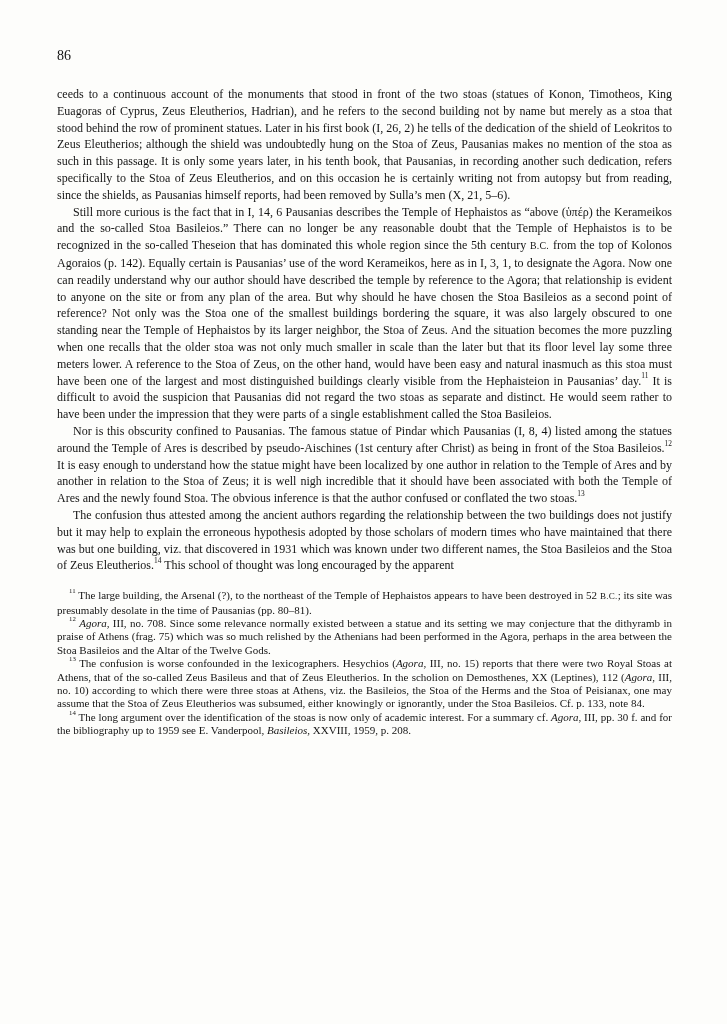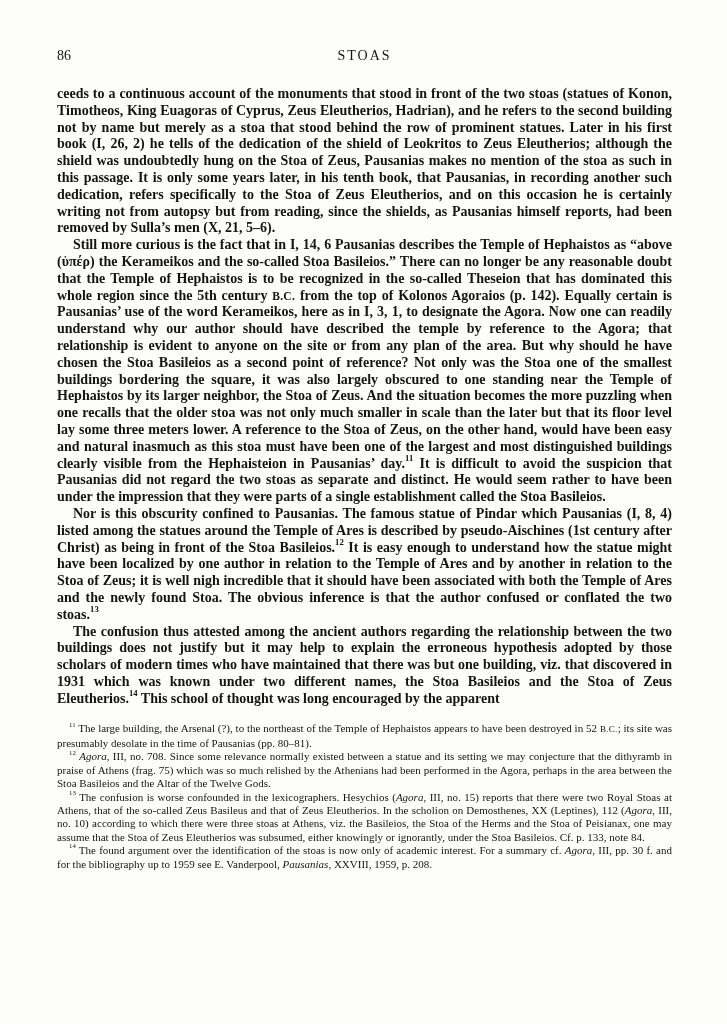--- a/index.html
+++ b/index.html
@@ -27,24 +27,23 @@
   }
   .running-title {
     position: absolute;
     left: 0;
     right: 0;
     top: 0;
     text-align: center;
     letter-spacing: 2px;
   }
   .body-text {
-    font-size: 14px;
+    font-size: 12px;
     line-height: 16.8px;
     text-align: justify;
-    font-weight: bold;
   }
   .para { margin: 0; }
   .para.indent { text-indent: 16px; }
   sup {
     font-size: 0.62em;
     line-height: 0;
     position: relative;
     top: -0.15em;
     vertical-align: super;
     margin-top: 23px;
@@ -61,30 +60,29 @@
   }
   .footnote { margin: 0; text-indent: 12px; }
 </style>
 </head>
 <body>
 
 <div class="page">
 
   <header class="page-header">
     <span class="page-number">86</span>
-    <span class="running-title">STOAS</span>
   </header>
 
   <main class="body-text">
     <p class="para"><span>ceeds to a continuous account of the monuments that stood in front of the two stoas (statues of Konon, Timotheos, King Euagoras of Cyprus, Zeus Eleutherios, Hadrian), and he refers to the second building not by name but merely as a stoa that stood behind the row of prominent statues. Later in his first book (I, 26, 2) he tells of the dedication of the shield of Leokritos to Zeus Eleutherios; although the shield was undoubtedly hung on the Stoa of Zeus, Pausanias makes no mention of the stoa as such in this passage. It is only some years later, in his tenth book, that Pausanias, in recording another such dedication, refers specifically to the Stoa of Zeus Eleutherios, and on this occasion he is certainly writing not from autopsy but from reading, since the shields, as Pausanias himself reports, had been removed by Sulla’s men (X, 21, 5–6).</span></p>
     <p class="para indent"><span>Still more curious is the fact that in I, 14, 6 Pausanias describes the Temple of Hephaistos as “above (ὑπέρ) the Kerameikos and the so-called Stoa Basileios.” There can no longer be any reasonable doubt that the Temple of Hephaistos is to be recognized in the so-called Theseion that has dominated this whole region since the 5th century </span><span class="sc">B.C.</span><span> from the top of Kolonos Agoraios (p. 142). Equally certain is Pausanias’ use of the word Kerameikos, here as in I, 3, 1, to designate the Agora. Now one can readily understand why our author should have described the temple by reference to the Agora; that relationship is evident to anyone on the site or from any plan of the area. But why should he have chosen the Stoa Basileios as a second point of reference? Not only was the Stoa one of the smallest buildings bordering the square, it was also largely obscured to one standing near the Temple of Hephaistos by its larger neighbor, the Stoa of Zeus. And the situation becomes the more puzzling when one recalls that the older stoa was not only much smaller in scale than the later but that its floor level lay some three meters lower. A reference to the Stoa of Zeus, on the other hand, would have been easy and natural inasmuch as this stoa must have been one of the largest and most distinguished buildings clearly visible from the Hephaisteion in Pausanias’ day.</span><sup>11</sup><span> It is difficult to avoid the suspicion that Pausanias did not regard the two stoas as separate and distinct. He would seem rather to have been under the impression that they were parts of a single establishment called the Stoa Basileios.</span></p>
     <p class="para indent"><span>Nor is this obscurity confined to Pausanias. The famous statue of Pindar which Pausanias (I, 8, 4) listed among the statues around the Temple of Ares is described by pseudo-Aischines (1st century after Christ) as being in front of the Stoa Basileios.</span><sup>12</sup><span> It is easy enough to understand how the statue might have been localized by one author in relation to the Temple of Ares and by another in relation to the Stoa of Zeus; it is well nigh incredible that it should have been associated with both the Temple of Ares and the newly found Stoa. The obvious inference is that the author confused or conflated the two stoas.</span><sup>13</sup></p>
     <p class="para indent"><span>The confusion thus attested among the ancient authors regarding the relationship between the two buildings does not justify but it may help to explain the erroneous hypothesis adopted by those scholars of modern times who have maintained that there was but one building, viz. that discovered in 1931 which was known under two different names, the Stoa Basileios and the Stoa of Zeus Eleutherios.</span><sup>14</sup><span> This school of thought was long encouraged by the apparent</span></p>
   </main>
 
   <section class="footnotes">
     <p class="footnote"><sup>11</sup><span> The large building, the Arsenal (?), to the northeast of the Temple of Hephaistos appears to have been destroyed in 52 </span><span class="sc">B.C.</span><span>; its site was presumably desolate in the time of Pausanias (pp. 80–81).</span></p>
     <p class="footnote"><sup>12</sup><span> </span><span style="font-style: italic;">Agora</span><span>, III, no. 708. Since some relevance normally existed between a statue and its setting we may conjecture that the dithyramb in praise of Athens (frag. 75) which was so much relished by the Athenians had been performed in the Agora, perhaps in the area between the Stoa Basileios and the Altar of the Twelve Gods.</span></p>
     <p class="footnote"><sup>13</sup><span> The confusion is worse confounded in the lexicographers. Hesychios (</span><span style="font-style: italic;">Agora</span><span>, III, no. 15) reports that there were two Royal Stoas at Athens, that of the so-called Zeus Basileus and that of Zeus Eleutherios. In the scholion on Demosthenes, XX (Leptines), 112 (</span><span style="font-style: italic;">Agora</span><span>, III, no. 10) according to which there were three stoas at Athens, viz. the Basileios, the Stoa of the Herms and the Stoa of Peisianax, one may assume that the Stoa of Zeus Eleutherios was subsumed, either knowingly or ignorantly, under the Stoa Basileios. Cf. p. 133, note 84.</span></p>
-    <p class="footnote"><sup>14</sup><span> The found argument over the identification of the stoas is now only of academic interest. For a summary cf. </span><span style="font-style: italic;">Agora</span><span>, III, pp. 30 f. and for the bibliography up to 1959 see E. Vanderpool, </span><span style="font-style: italic;">Pausanias</span><span>, XXVIII, 1959, p. 208.</span></p>
+    <p class="footnote"><sup>14</sup><span> The long argument over the identification of the stoas is now only of academic interest. For a summary cf. </span><span style="font-style: italic;">Agora</span><span>, III, pp. 30 f. and for the bibliography up to 1959 see E. Vanderpool, </span><span style="font-style: italic;">Basileios</span><span>, XXVIII, 1959, p. 208.</span></p>
   </section>
 
 </div>
 
 </body></html>

